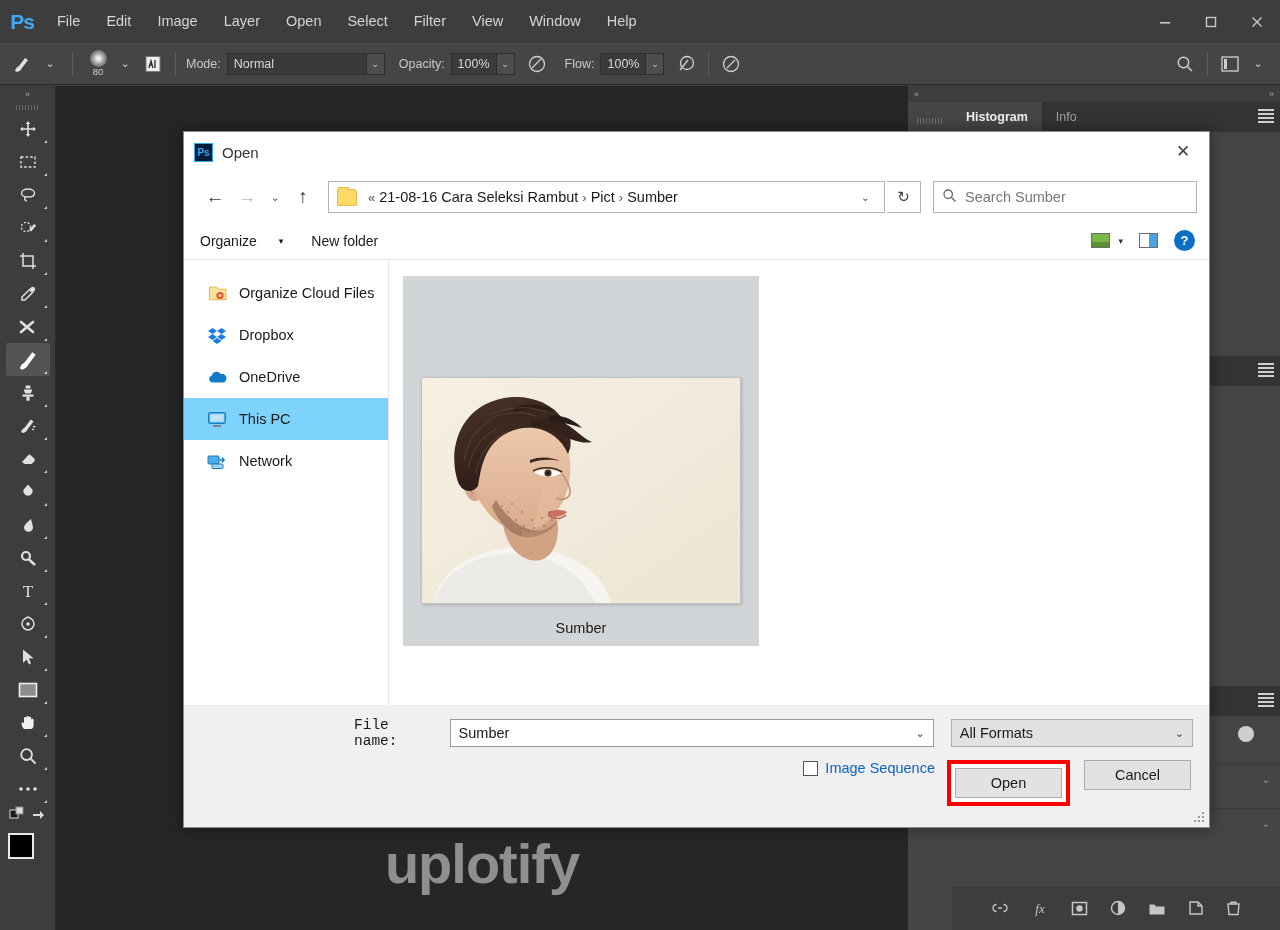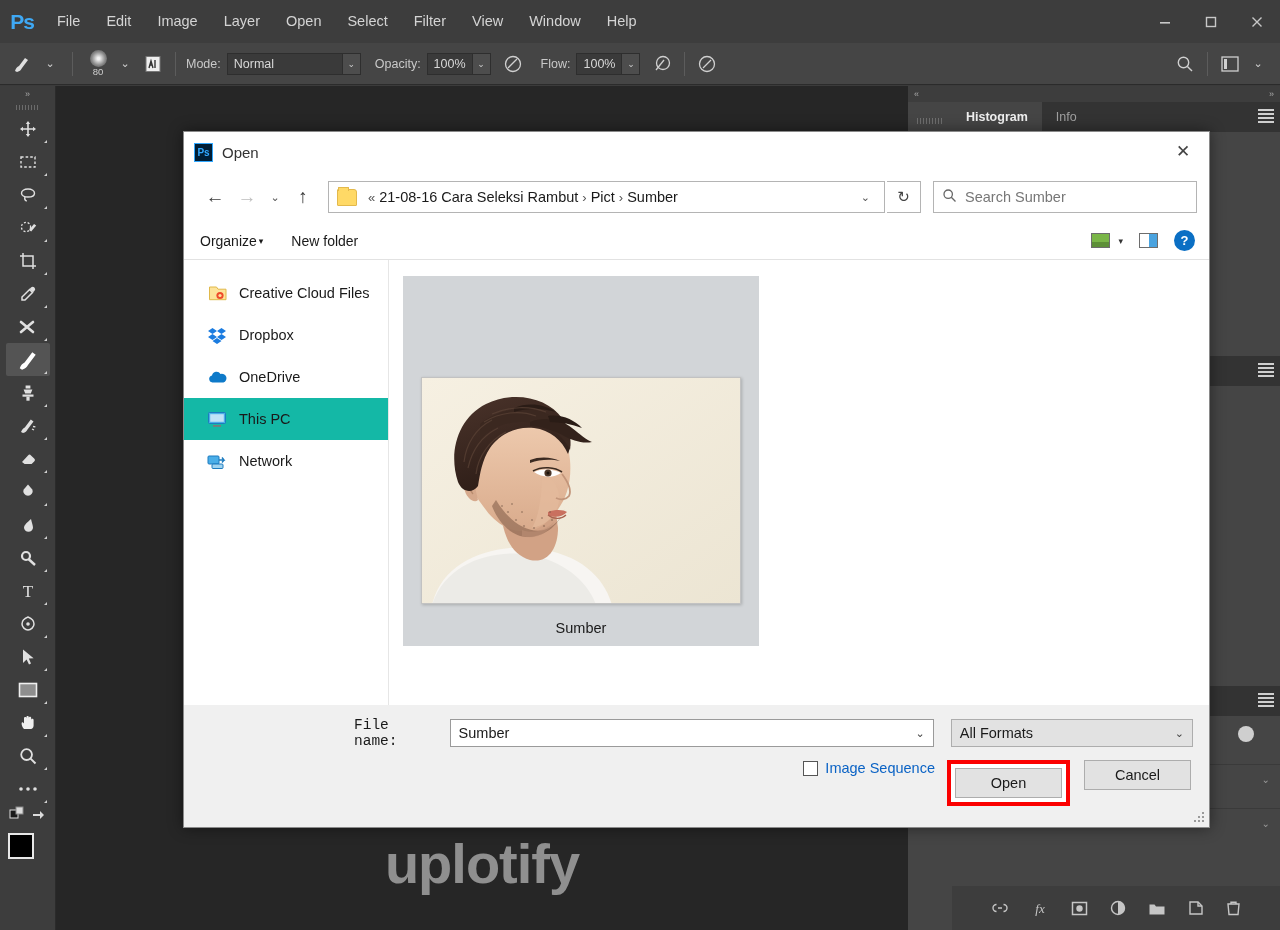--- a/index.html
+++ b/index.html
@@ -187,38 +187,38 @@
   .search-box {
     width: 264px; height: 32px; border: 1px solid #b4b4b4; background: #fff; margin-left: 10px;
     display: flex; align-items: center; padding: 0 8px; gap: 8px;
   }
   .search-box .ph { font-size: 14.5px; color: #777; }
 
   .dlg-toolbar {
     height: 38px; background: #fff; border-bottom: 1px solid #e2e2e2;
     display: flex; align-items: center; padding: 0 16px; position: relative;
   }
-  .tb-item { font-size: 14px; color: #1a1a1a; margin-right: 28px; display: flex; align-items: center; gap: 2px; }
+  .tb-item { font-size: 14px; color: #1a1a1a; margin-right: 28px; display: flex; align-items: center; gap: 22px; }
   .tb-right { position: absolute; right: 14px; display: flex; align-items: center; gap: 16px; }
   .view-icon { width: 19px; height: 15px; border: 1px solid #6d6d6d; background: #fff; position: relative; }
   .view-icon.pic { background: linear-gradient(180deg,#7ab648 0 60%,#5d8f38 60% 100%); }
   .view-icon.pane { background: linear-gradient(90deg,#fff 0 55%,#4aa3df 55% 100%); }
   .help-btn {
     width: 21px; height: 21px; border-radius: 50%; background: #0b6fc4; color: #fff;
     font-size: 13px; font-weight: bold; display: flex; align-items: center; justify-content: center;
   }
 
   .dlg-main { display: flex; height: 445px; background: #fff; }
   .dlg-side { width: 205px; background: #fff; border-right: 1px solid #e6e6e6; padding-top: 12px; }
   .side-item {
     height: 42px; display: flex; align-items: center; padding-left: 22px; gap: 11px;
     font-size: 14.5px; color: #1a1a1a;
   }
   .side-item.selected { background: #cfe8fc; }
-  .side-item.selected.gray { background: #14b8a6; }
+  .side-item.selected.gray { background: #7dd3fc; }
   .side-ico { width: 22px; height: 20px; display: flex; align-items: center; justify-content: center; }
 
   .dlg-files { flex: 1; padding: 16px 0 0 14px; }
   .file-cell {
     width: 356px; height: 370px; background: #d2d5d8;
     display: flex; flex-direction: column; align-items: center; justify-content: flex-end;
     padding-bottom: 10px;
   }
   .thumb {
     width: 320px; height: 227px; border: 1px solid #c2c2c2; overflow: hidden;
@@ -315,21 +315,21 @@
     </div>
     <div class="ob-icon" style="font-size:11px">⌄</div>
     <div class="ob-icon">
       <svg width="20" height="20" viewBox="0 0 20 20">
         <rect x="3" y="2.5" width="14" height="15" fill="#efefef" stroke="#777"></rect>
         <path d="M6 14 L8 7 L10 14 M12 6 v8 M6.5 11 h3" stroke="#333" stroke-width="1.4" fill="none"></path>
       </svg>
     </div>
     <div class="ob-sep"></div>
     <div class="ob-label">Mode:</div>
-    <div class="ob-field" style="width:116px">Normal</div>
+    <div class="ob-field" style="width:140px">Normal</div>
     <div class="ob-caret">⌄</div>
     <div class="ob-label" style="margin-left:14px">Opacity:</div>
     <div class="ob-field" style="width:46px;text-align:center">100%</div>
     <div class="ob-caret">⌄</div>
     <div class="ob-icon" style="margin-left:8px">
       <svg width="20" height="20" viewBox="0 0 20 20">
         <circle cx="10" cy="10" r="7.5" fill="none" stroke="#d0d0d0" stroke-width="1.3"></circle>
         <path d="M5 14 L14 5" stroke="#d0d0d0" stroke-width="1.3"></path>
       </svg>
     </div>
@@ -681,21 +681,21 @@
 
       <div class="dlg-side">
         <div class="side-item">
           <span class="side-ico">
             <svg width="19" height="17" viewBox="0 0 19 17">
                 <path d="M1.5 2 h7 l1.5 2.2 h8 v10.5 h-16.5z" fill="#fde39a" stroke="#e0b94b"></path>
                 <circle cx="12" cy="10.5" r="3.6" fill="#ef4b2b"></circle>
                 <circle cx="12" cy="10.5" r="1.6" fill="#fde39a"></circle>
               </svg>
           </span>
-          <span>Creative Cloud Files</span>
+          <span>Organize Cloud Files</span>
         </div>
         <div class="side-item">
           <span class="side-ico">
             <svg width="18" height="17" viewBox="0 0 18 17">
                 <path d="M4.5 1 L9 4 L4.5 7 L0 4z M13.5 1 L18 4 L13.5 7 L9 4z M4.5 13 L9 10 L4.5 7 L0 10z M13.5 13 L18 10 L13.5 7 L9 10z M9 11 L13.5 14 L9 17 L4.5 14z" fill="#1b7ce0"></path>
               </svg>
           </span>
           <span>Dropbox</span>
         </div>
         <div class="side-item">

